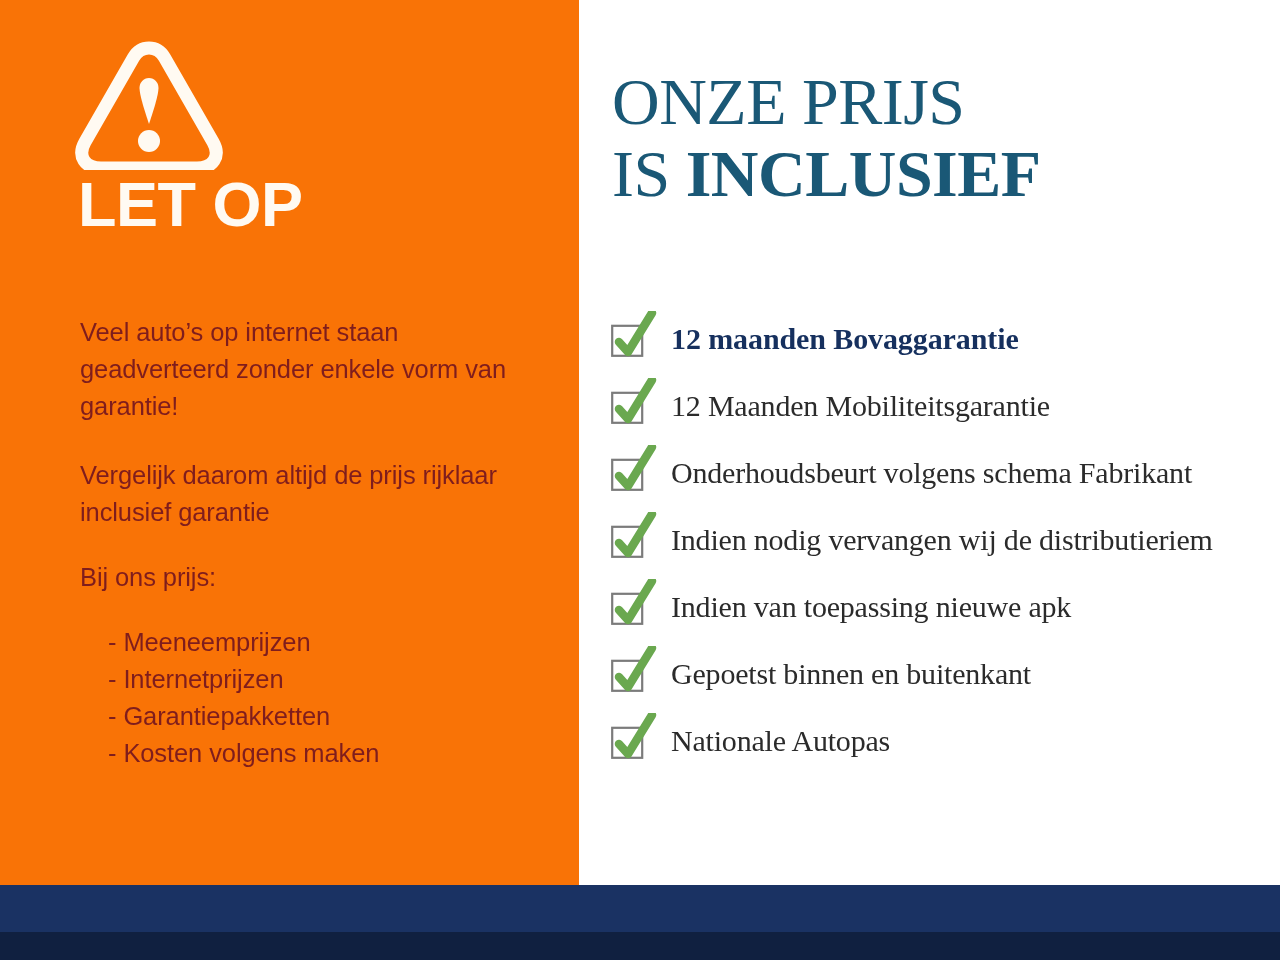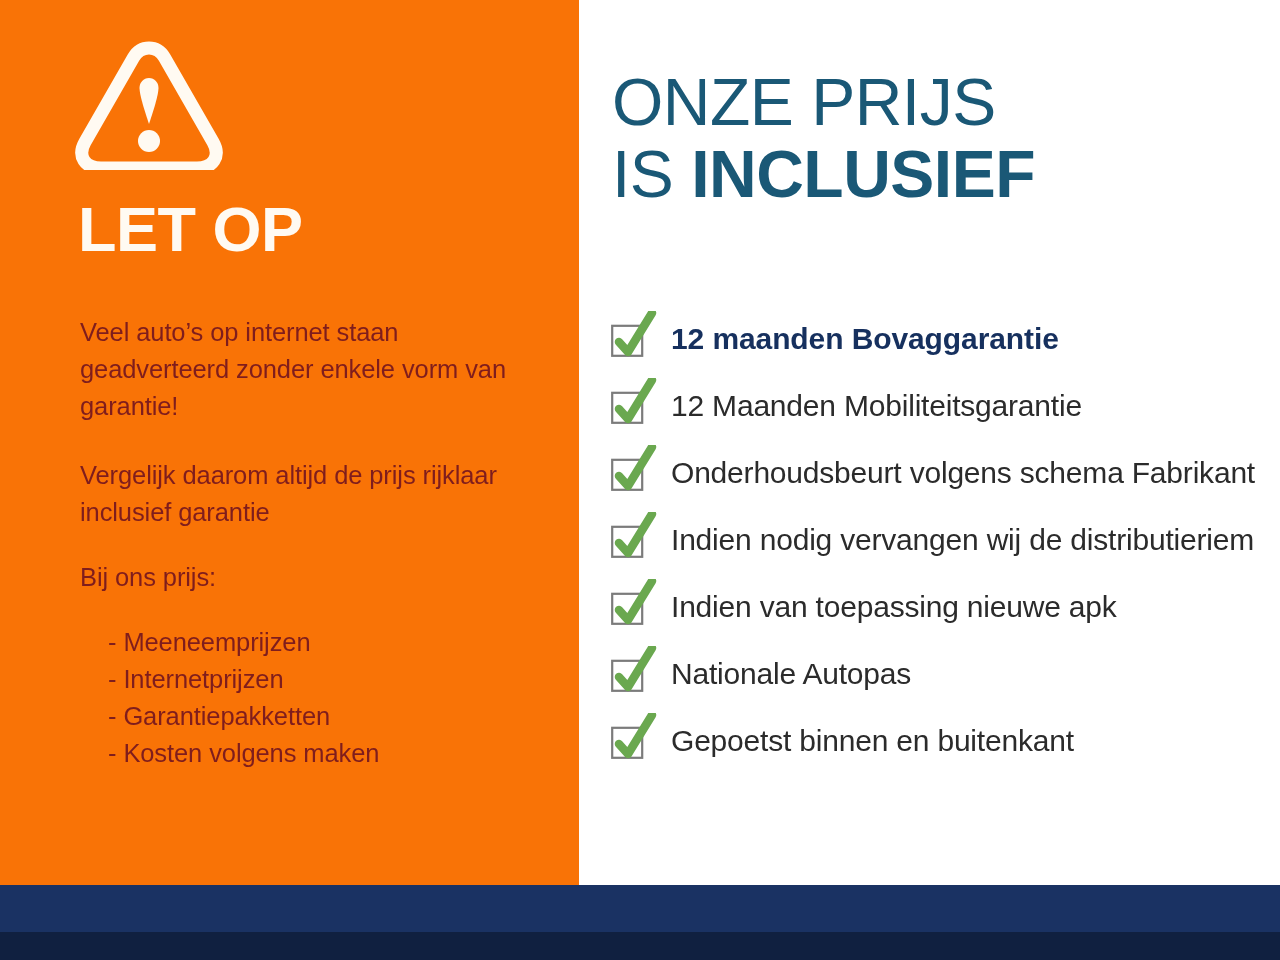--- a/index.html
+++ b/index.html
@@ -32,21 +32,21 @@
     left: 73px;
     top: 38px;
     width: 152px;
     height: 132px;
   }
   .warn-icon svg { display: block; width: 152px; height: 132px; }
 
   .let-op {
     position: absolute;
     left: 78px;
-    top: 198px;
+    top: 173px;
     font-size: 63px;
     font-weight: bold;
     color: #fffaf2;
     letter-spacing: -0.5px;
     line-height: 1;
     white-space: nowrap;
   }
 
   .left-body {
     position: absolute;
@@ -66,20 +66,21 @@
 
   
   .right-panel {
     position: absolute;
     left: 579px;
     top: 0;
     width: 701px;
     height: 909px;
     background: #ffffff;
     overflow: hidden;
+    font-family: Liberation Serif, serif;
   }
 
   .headline {
     position: absolute;
     left: 33px;
     top: 66px;
     color: #1a5876;
     font-size: 66px;
     line-height: 72px;
     letter-spacing: -0.5px;
@@ -244,31 +245,31 @@
         <span class="check-label">Indien van toepassing nieuwe apk</span>
       </div>
 
       <div class="check-row">
         <span class="checkbox">
           <svg viewBox="0 0 60 46" xmlns="http://www.w3.org/2000/svg">
             <rect x="1.2" y="14.8" width="30" height="30" fill="#ffffff" stroke="#7b7b7b" stroke-width="2.2"></rect>
             <path d="M8 31 L17 41 L41 2" fill="none" stroke="#6aa84f" stroke-width="8.5" stroke-linecap="round" stroke-linejoin="round"></path>
           </svg>
         </span>
+        <span class="check-label">Gepoetst binnen en buitenkant</span>
+      </div>
+
+      <div class="check-row">
+        <span class="checkbox">
+          <svg viewBox="0 0 60 46" xmlns="http://www.w3.org/2000/svg">
+            <rect x="1.2" y="14.8" width="30" height="30" fill="#ffffff" stroke="#7b7b7b" stroke-width="2.2"></rect>
+            <path d="M8 31 L17 41 L41 2" fill="none" stroke="#6aa84f" stroke-width="8.5" stroke-linecap="round" stroke-linejoin="round"></path>
+          </svg>
+        </span>
         <span class="check-label">Nationale Autopas</span>
-      </div>
-
-      <div class="check-row">
-        <span class="checkbox">
-          <svg viewBox="0 0 60 46" xmlns="http://www.w3.org/2000/svg">
-            <rect x="1.2" y="14.8" width="30" height="30" fill="#ffffff" stroke="#7b7b7b" stroke-width="2.2"></rect>
-            <path d="M8 31 L17 41 L41 2" fill="none" stroke="#6aa84f" stroke-width="8.5" stroke-linecap="round" stroke-linejoin="round"></path>
-          </svg>
-        </span>
-        <span class="check-label">Gepoetst binnen en buitenkant</span>
       </div>
 
     </div>
   </div>
 
   <div class="bar-navy"></div>
   <div class="bar-navy-dark"></div>
 
 </div>
 

